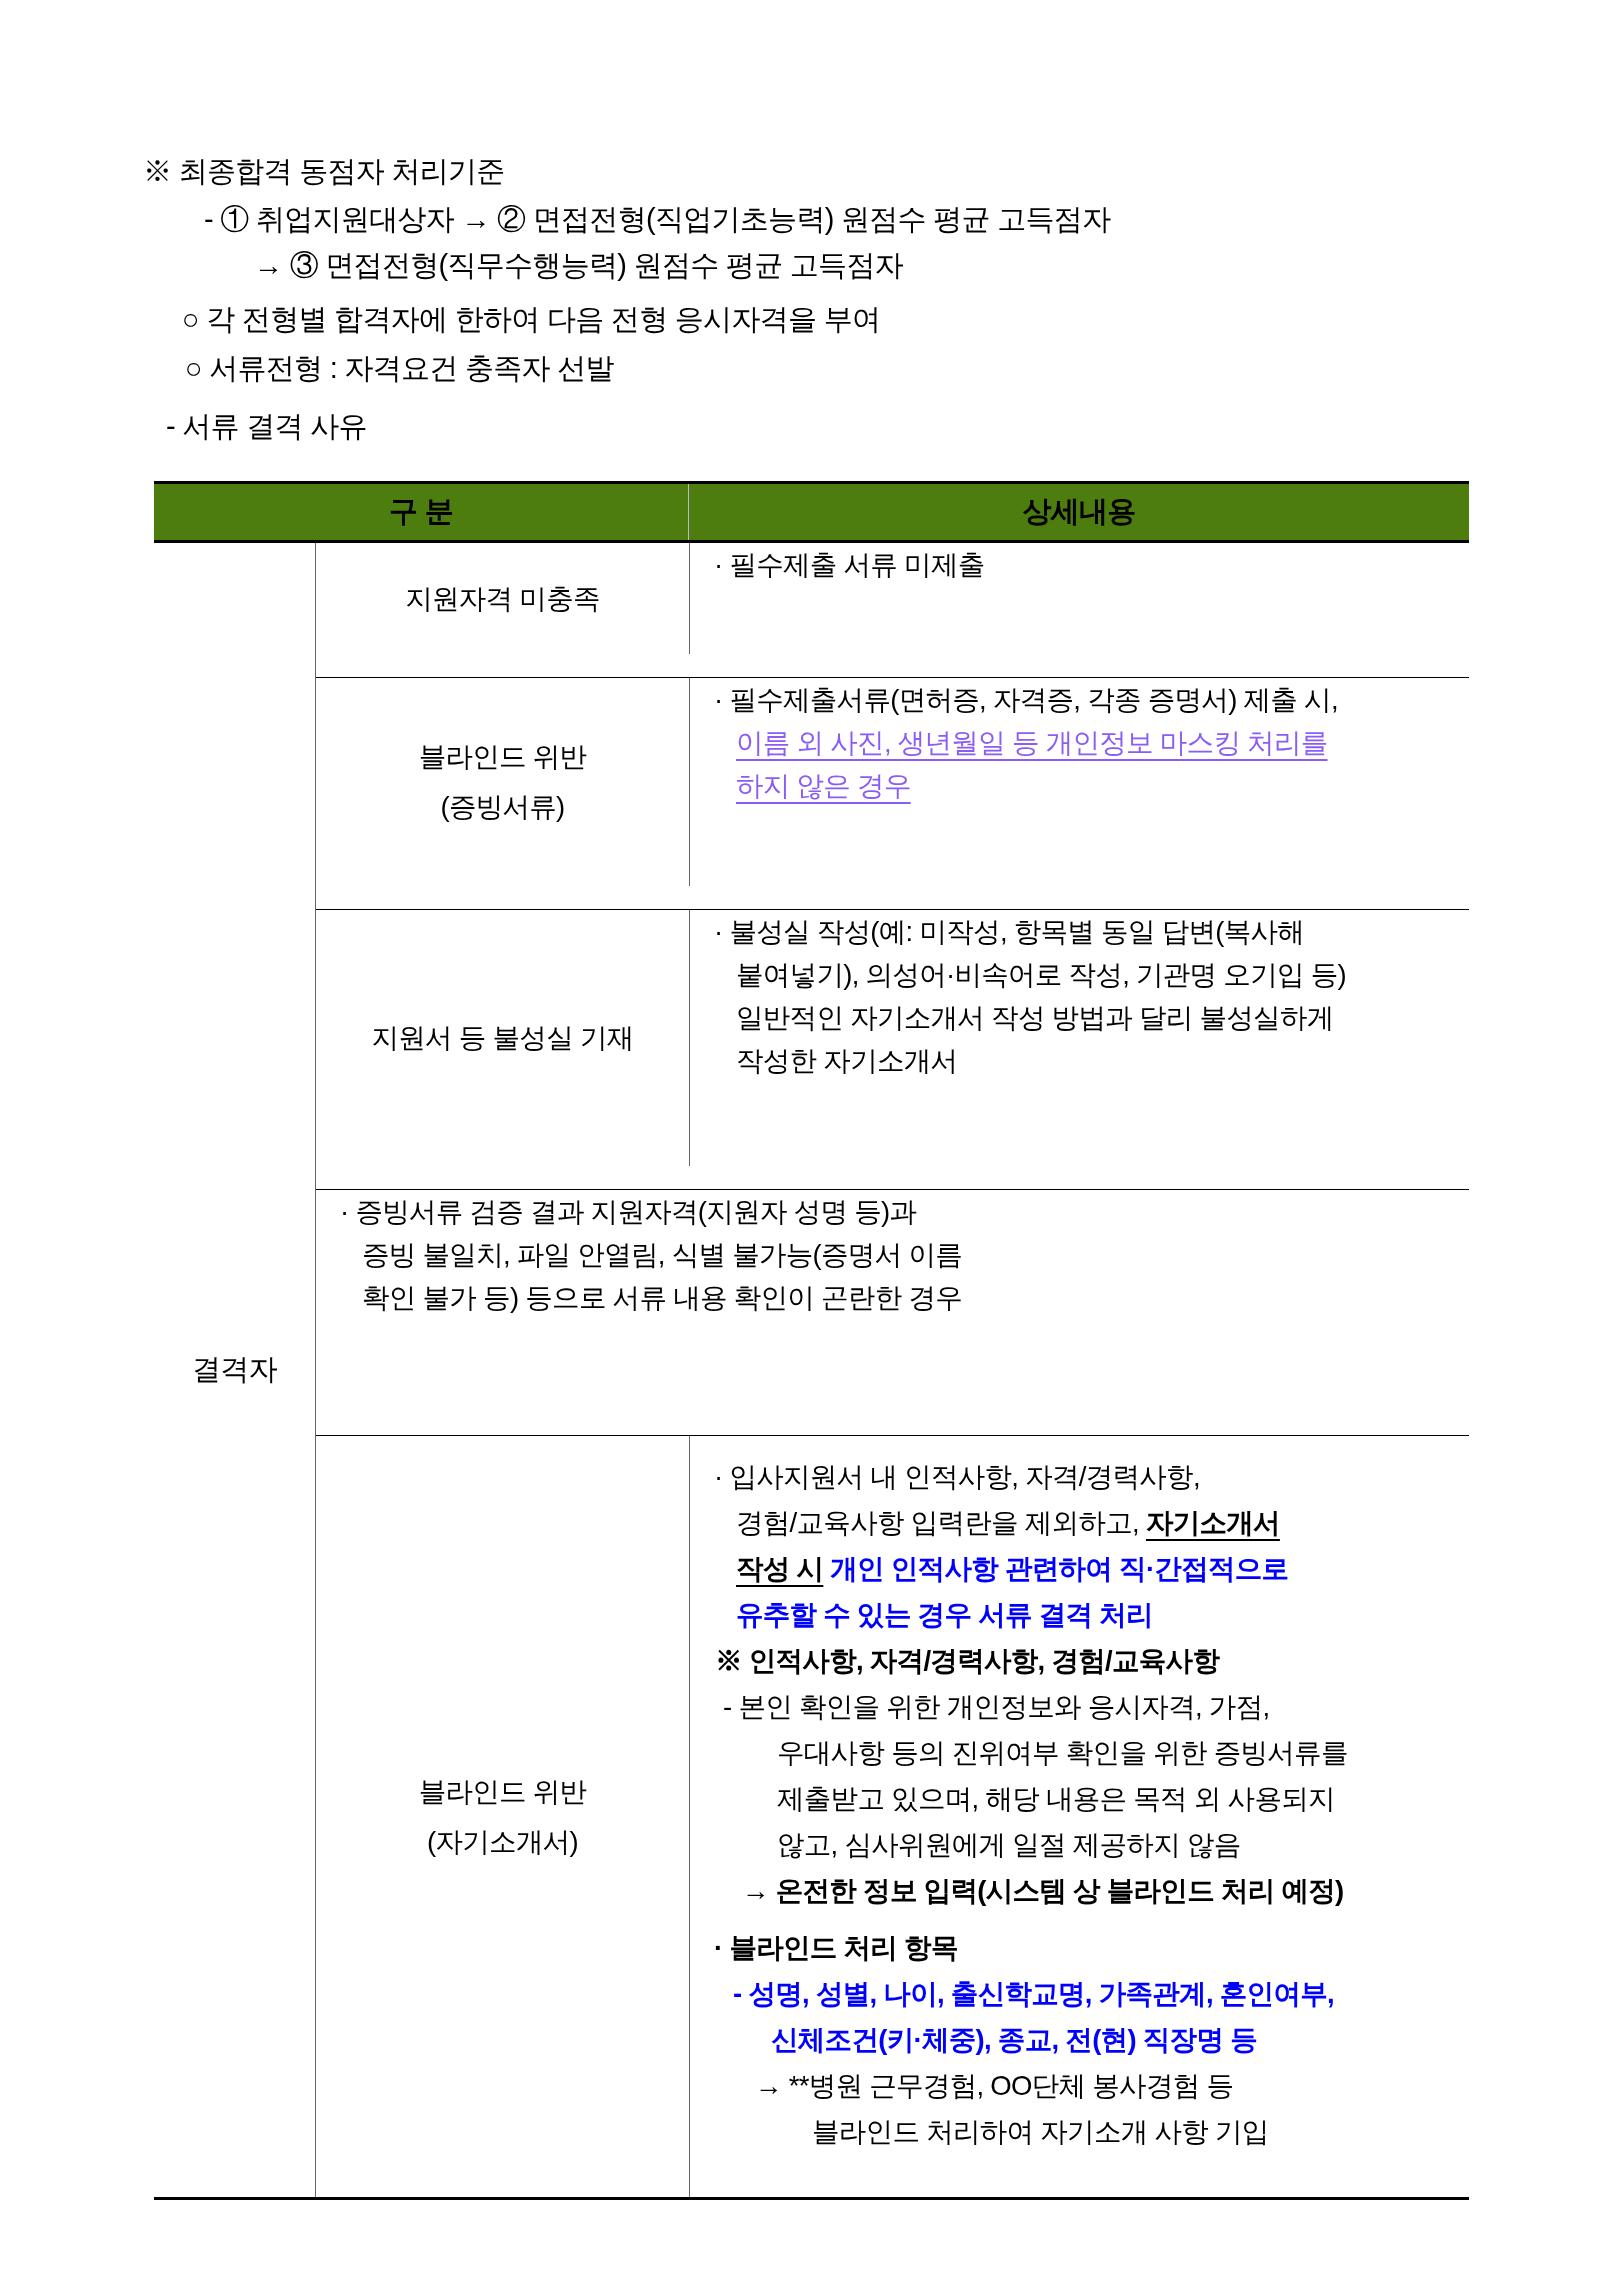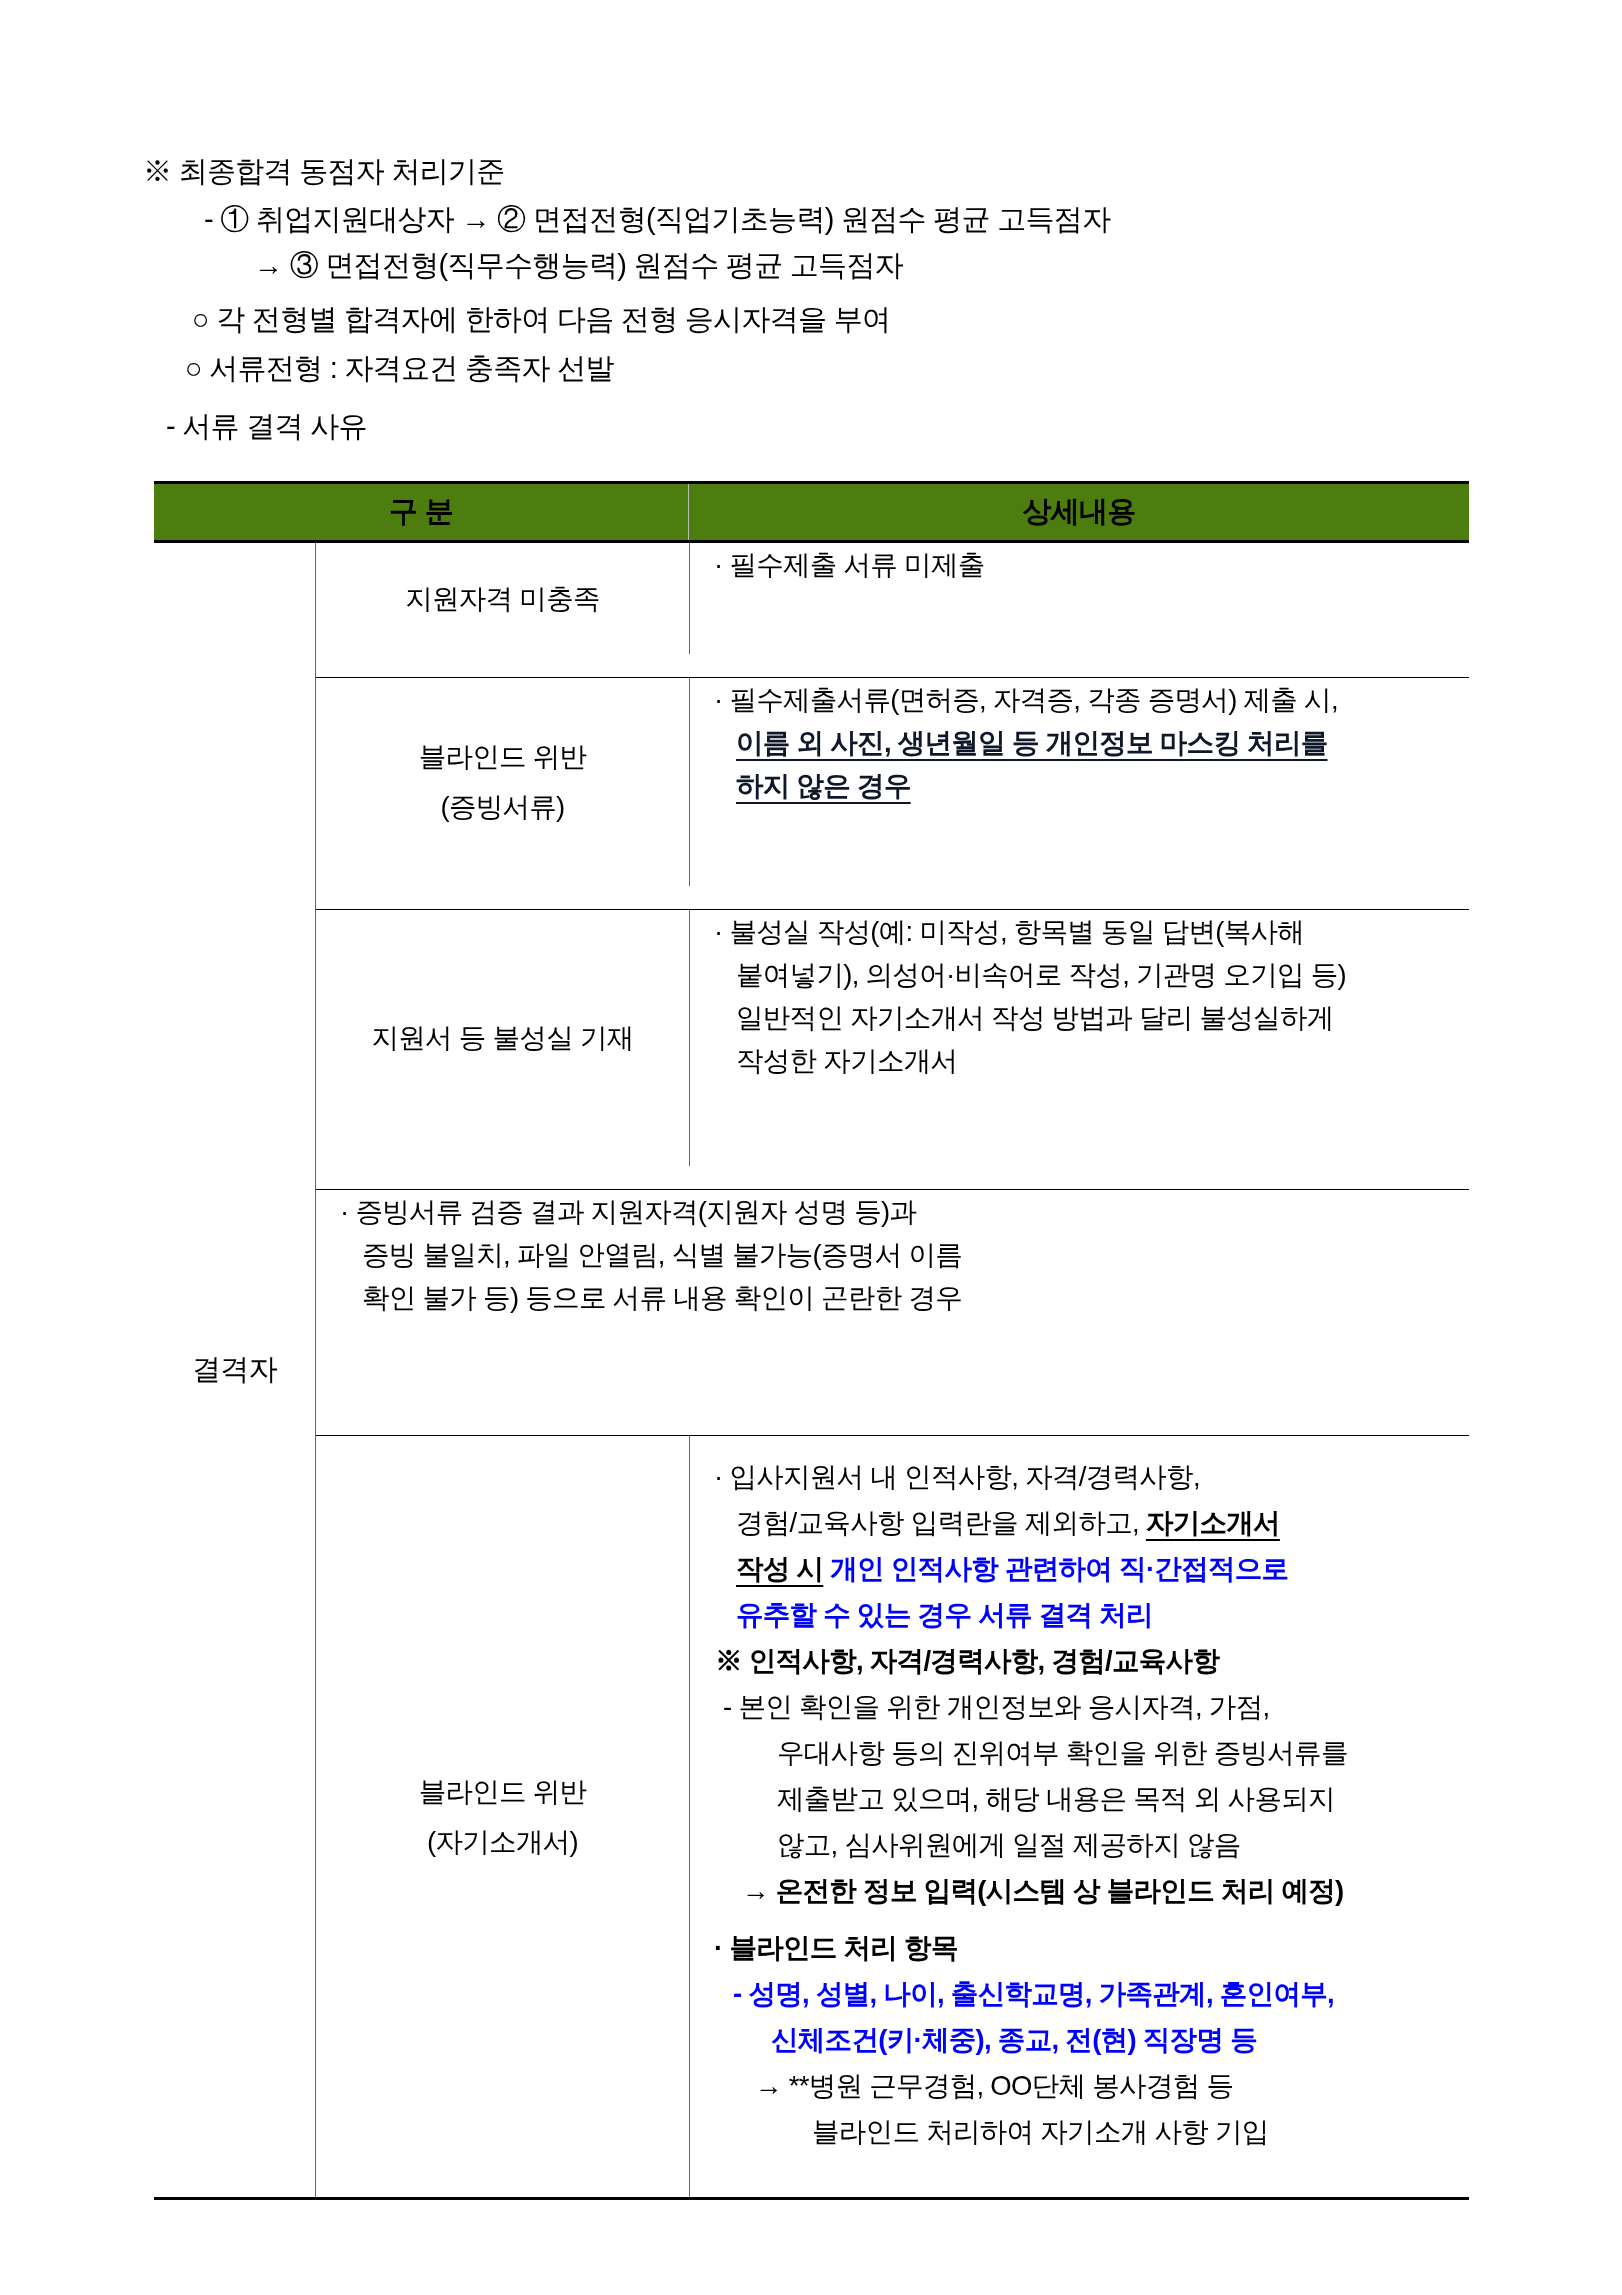--- a/index.html
+++ b/index.html
@@ -12,21 +12,21 @@
     font-family: "Liberation Sans", sans-serif;
     color: #000000;
     overflow: hidden;
   }
 
   
   .il { position: absolute; font-size: 29px; line-height: 39px; white-space: nowrap; letter-spacing: -0.7px; }
   .il1 { left: 143px; top: 152px; }
   .il2 { left: 204px; top: 200px; }
   .il3 { left: 254px; top: 246px; }
-  .il4 { left: 192px; top: 300px; }
+  .il4 { left: 182px; top: 300px; }
   .il5 { left: 185px; top: 349px; }
   .il6 { left: 166px; top: 407px; }
 
   
   .doc-table {
     position: absolute;
     left: 154px; top: 481px;
     width: 1315px;
     border-top: 3.3px solid #000;
   }
@@ -83,21 +83,21 @@
   .ind-dash  { padding-left: 33px; }   
   .ind-cont  { padding-left: 87px; }  
   .ind-arrow { padding-left: 52px; }   
   .ind-dash2 { padding-left: 43px; }   
   .ind-cont2 { padding-left: 81px; }  
   .ind-arrow2{ padding-left: 65px; }   
   .ind-cont3 { padding-left: 122px; }  
   .gap-top   { margin-top: 10.5px; }
 
   .b { font-weight: bold; }
-  .red { color: #0f172a; font-weight: bold; }
+  .red { color: #8b5cf6; font-weight: normal; }
   .blue { color: #0000ff; font-weight: bold; }
   .u { text-decoration-line: underline; text-decoration-thickness: 2px; text-underline-offset: 6.5px; }
 </style>
 </head>
 <body>
 
 <div class="page">
 
   <div class="intro">
     <div class="il il1">※ 최종합격 동점자 처리기준</div>

